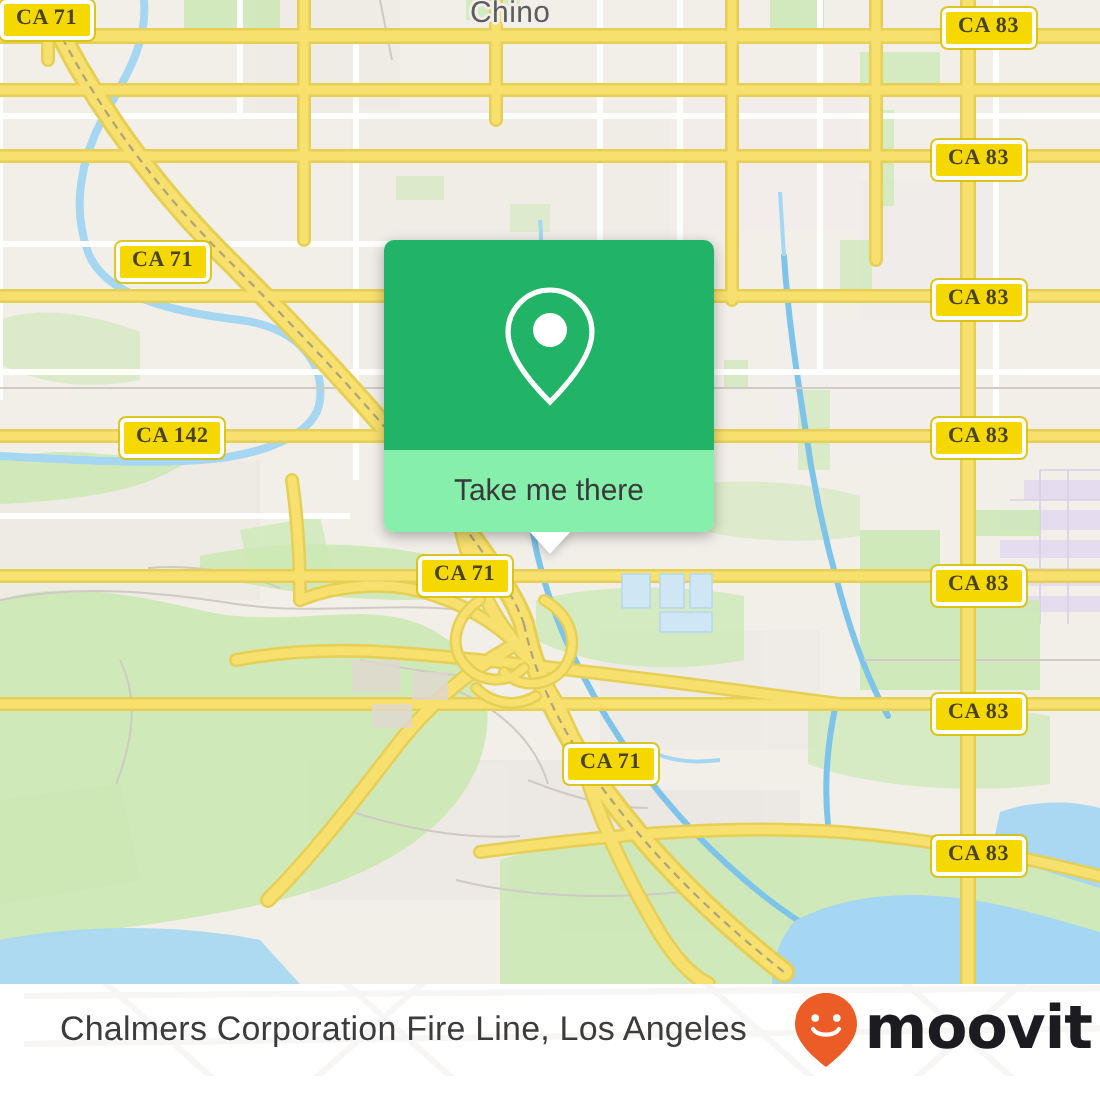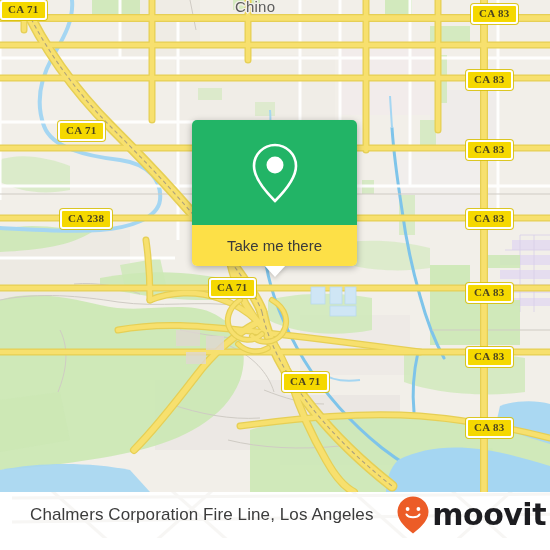--- a/index.html
+++ b/index.html
@@ -73,21 +73,21 @@
   #popup-head {
     height: 105px;
     background: #22b466;
     border-radius: 5px 5px 0 0;
     display: flex;
     align-items: center;
     justify-content: center;
   }
   #popup-foot {
     height: 41px;
-    background: #fde047;
+    background: #86efac;
     border-radius: 0 0 5px 5px;
     display: flex;
     align-items: center;
     justify-content: center;
     color: #3a3a3a;
     font-size: 15px;
     position: relative;
     z-index: 2;
   }
   #popup-tail {
@@ -375,21 +375,21 @@
       </g>
     </svg>
 
     <div class="place-label" style="left:235px; top:-2px;">Chino</div>
 
     <div class="shield" style="left:0px;   top:0px;">CA 71</div>
     <div class="shield" style="left:471px; top:4px;">CA 83</div>
     <div class="shield" style="left:466px; top:70px;">CA 83</div>
     <div class="shield" style="left:58px;  top:121px;">CA 71</div>
     <div class="shield" style="left:466px; top:140px;">CA 83</div>
-    <div class="shield" style="left:60px;  top:209px;">CA 238</div>
+    <div class="shield" style="left:60px;  top:209px;">CA 142</div>
     <div class="shield" style="left:466px; top:209px;">CA 83</div>
     <div class="shield" style="left:209px; top:278px;">CA 71</div>
     <div class="shield" style="left:466px; top:283px;">CA 83</div>
     <div class="shield" style="left:466px; top:347px;">CA 83</div>
     <div class="shield" style="left:282px; top:372px;">CA 71</div>
     <div class="shield" style="left:466px; top:418px;">CA 83</div>
 
     <div id="popup">
       <div id="popup-head">
         <svg width="56" height="64" viewBox="0 0 56 64">

